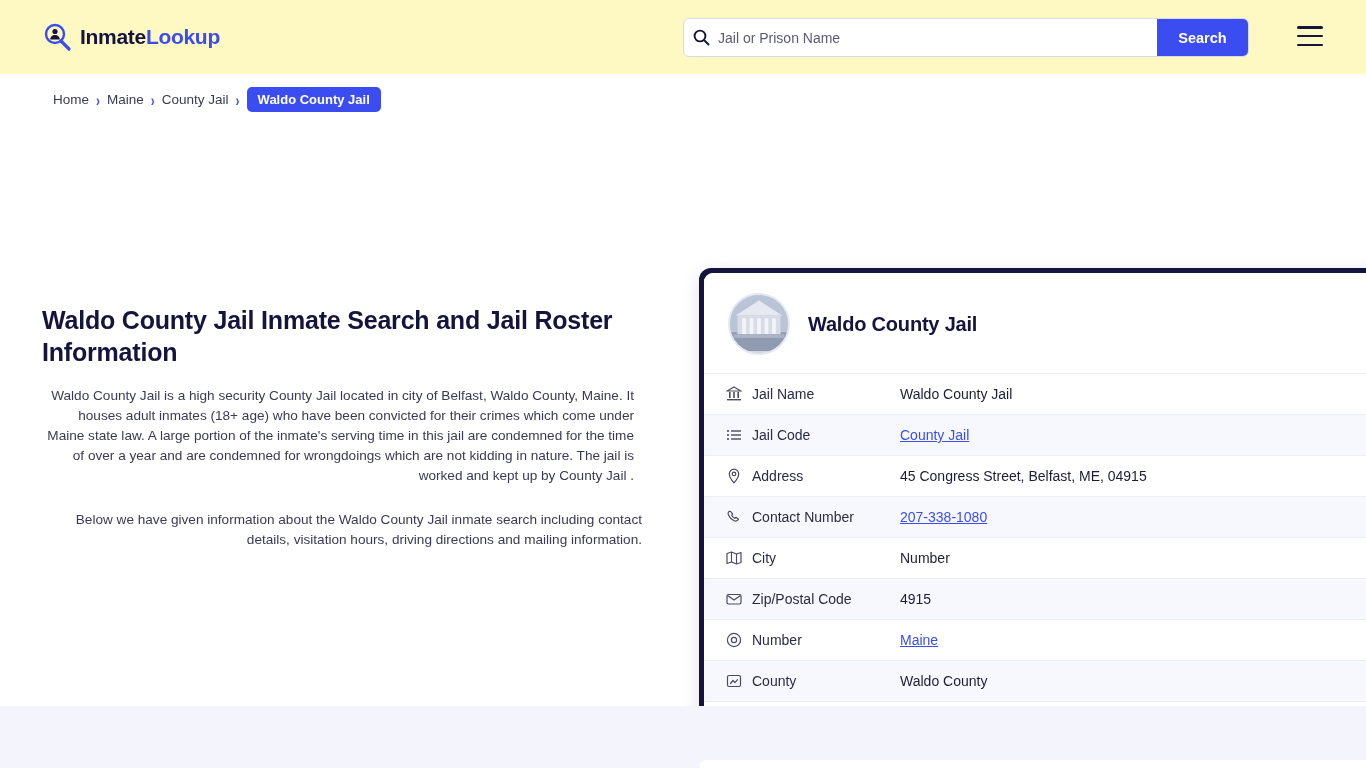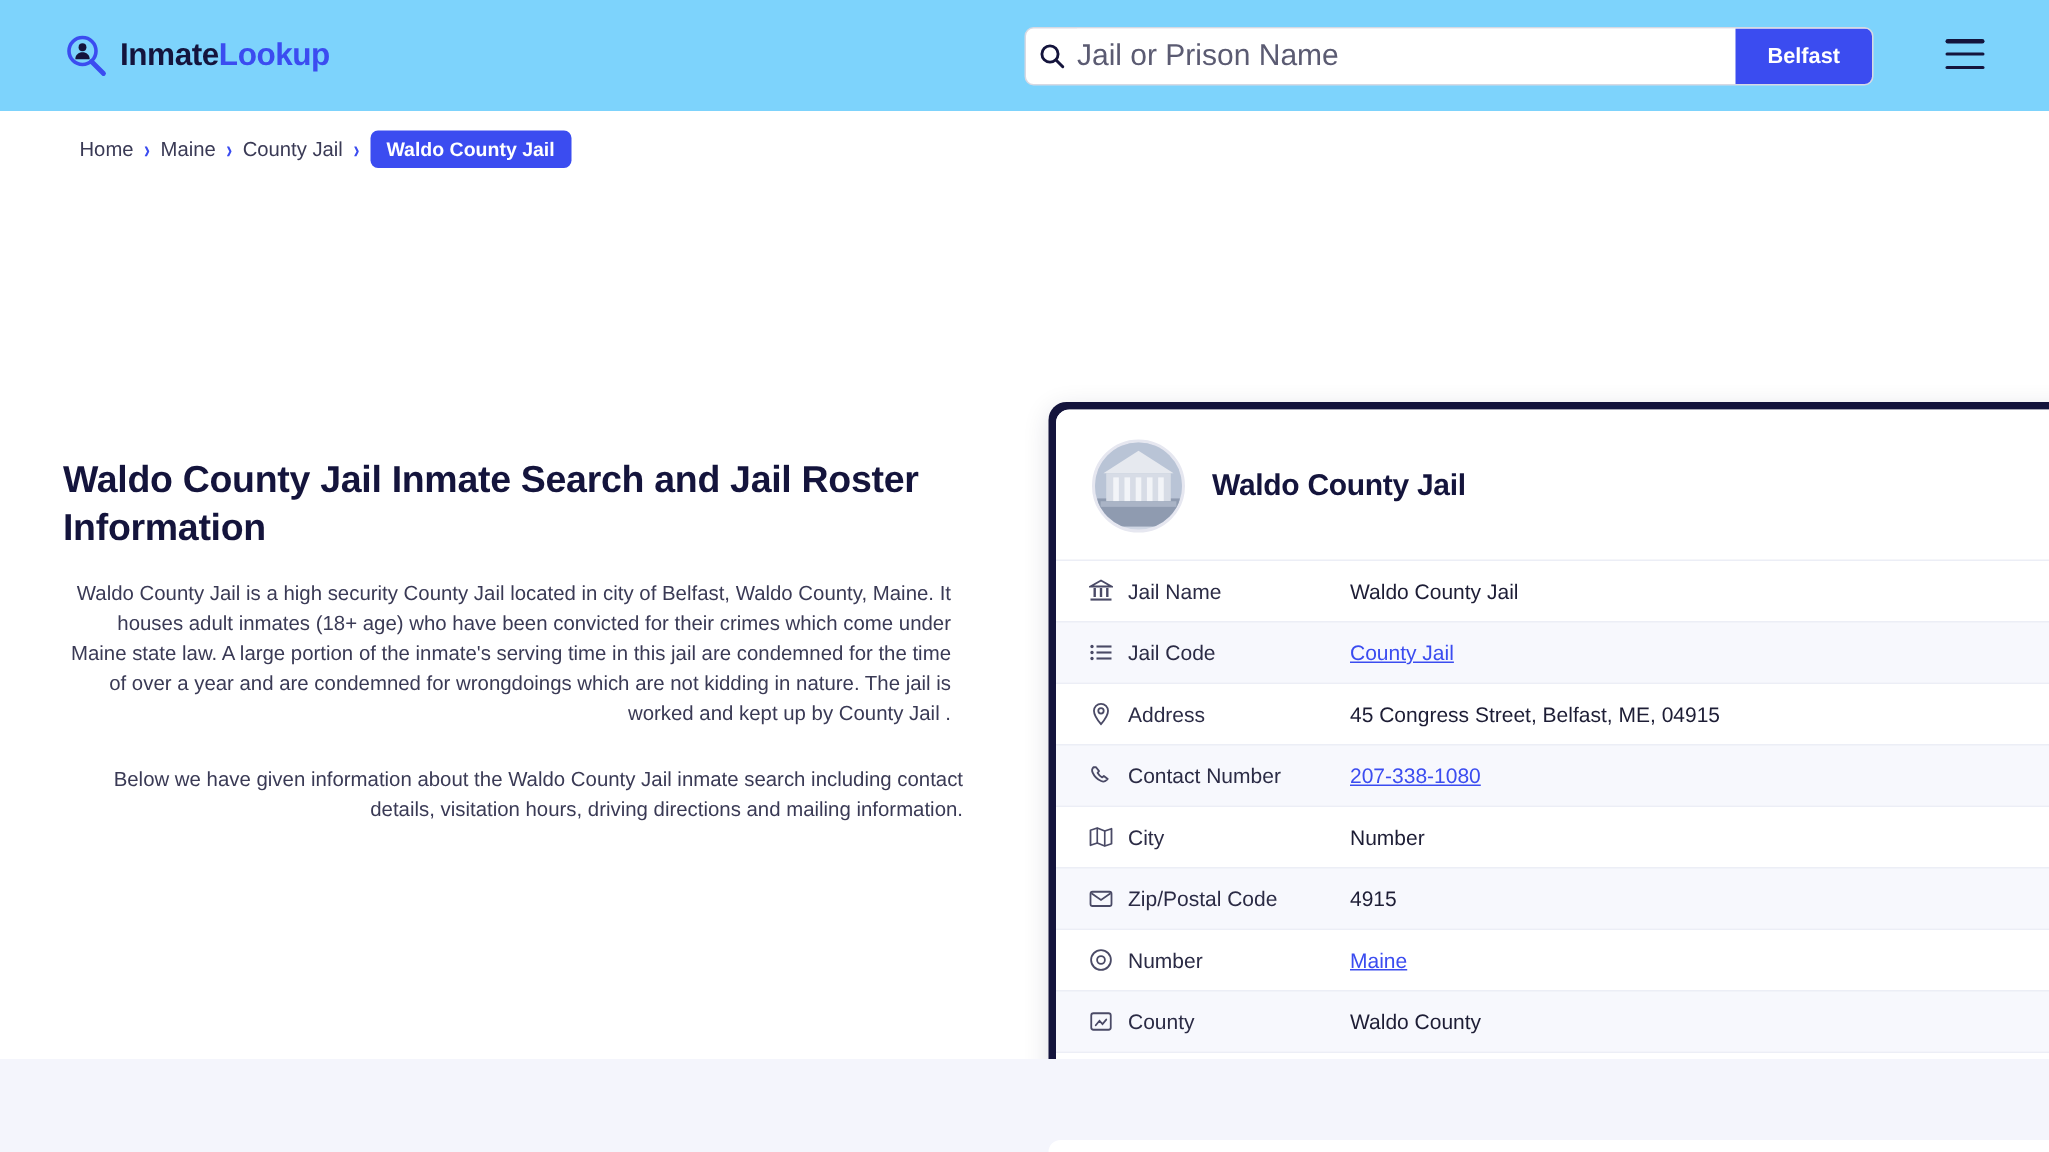--- a/index.html
+++ b/index.html
@@ -9,21 +9,21 @@
     font-family: "Liberation Sans", sans-serif;
     overflow: hidden;
   }
 
   
   .header {
     position: relative;
     height: 74px;
     display: flex;
     align-items: center;
-    background: #7dd3fc;
+    background: #fef9c3;
   }
   .logo {
     display: flex;
     align-items: center;
     gap: 8px;
     margin-left: 42px;
     cursor: pointer;
   }
   .logo-mark {
     width: 30px; height: 30px;
@@ -53,21 +53,21 @@
   .search-icon-box {
     width: 34px;
     display: flex;
     align-items: center;
     justify-content: center;
   }
   .search-input {
     flex: 1;
     border: none;
     outline: none;
-    font-size: 20px;
+    font-size: 14px;
     color: #2b2b45;
     font-family: "Liberation Sans", sans-serif;
     height: 100%;
   }
   .search-input::placeholder { color: #5b5b72; }
   .search-btn {
     background: #3b4cf0;
     color: #fff;
     border: none;
     height: 100%;
@@ -264,21 +264,21 @@
   </div>
 
   <div class="search-wrap">
     <span class="search-icon-box">
       <svg width="17" height="17" viewBox="0 0 17 17">
         <circle cx="7" cy="7" r="5.4" fill="none" stroke="#14143c" stroke-width="1.9"></circle>
         <line x1="11" y1="11" x2="15.5" y2="15.5" stroke="#14143c" stroke-width="2" stroke-linecap="round"></line>
       </svg>
     </span>
     <input class="search-input" type="text" placeholder="Jail or Prison Name" style="">
-    <button class="search-btn">Belfast</button>
+    <button class="search-btn">Search</button>
   </div>
 
   <div class="hamburger">
     <span></span>
     <span></span>
     <span></span>
   </div>
 </div>
 
 <div class="breadcrumb">

